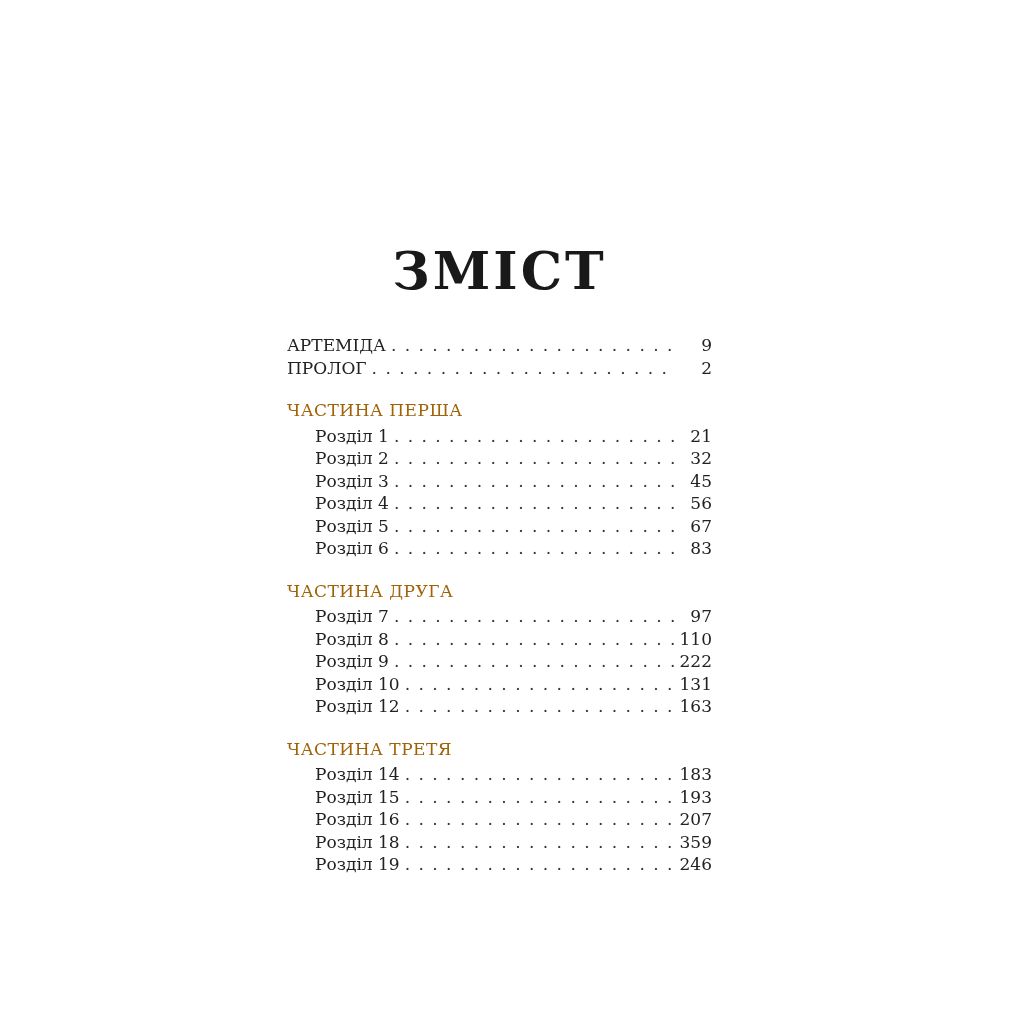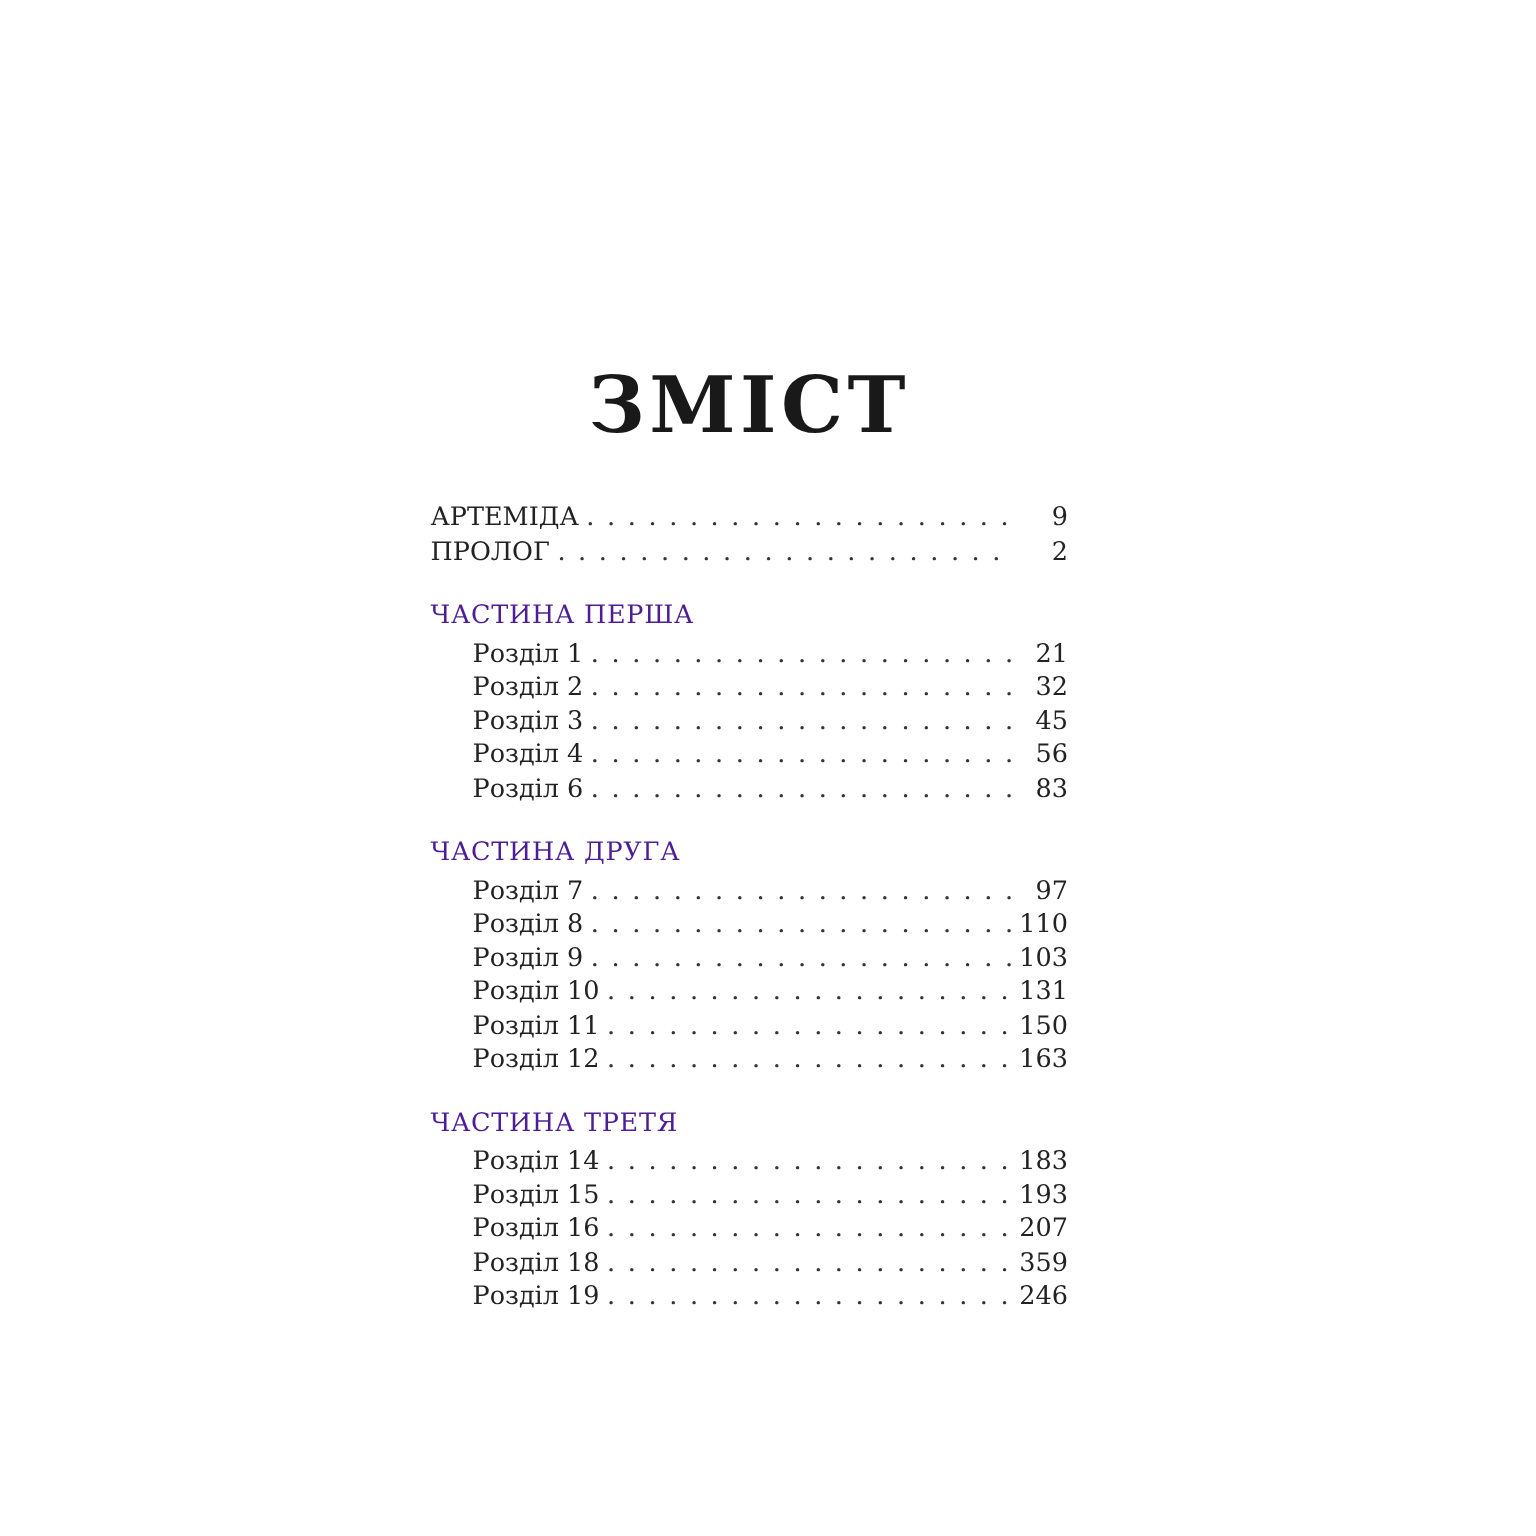--- a/index.html
+++ b/index.html
@@ -68,21 +68,21 @@
     margin-bottom: 10px;
   }
   .section {
     margin-top: 20px;
   }
   .section-heading {
     font-weight: normal;
     letter-spacing: 0.5px;
     margin: 0 0 3px 0;
     font-size: 17px;
-    color: #4c1d95;
+    color: #a16207;
   }
 </style>
 </head>
 <body>
 
 <div class="page">
   <h1 class="title">ЗМІСТ</h1>
   <div class="toc">
     <div class="front-block" id="front-entries">
         <div class="row">
@@ -113,51 +113,51 @@
             <span class="entry-label">Розділ 3</span>
             <span class="dot-leader"></span>
             <span class="entry-page">45</span>
           </div>
           <div class="row indented">
             <span class="entry-label">Розділ 4</span>
             <span class="dot-leader"></span>
             <span class="entry-page">56</span>
           </div>
           <div class="row indented">
+            <span class="entry-label">Розділ 5</span>
+            <span class="dot-leader"></span>
+            <span class="entry-page">67</span>
+          </div>
+          <div class="row indented">
             <span class="entry-label">Розділ 6</span>
             <span class="dot-leader"></span>
             <span class="entry-page">83</span>
           </div>
         </div>
         <div class="section">
           <div class="section-heading">ЧАСТИНА ДРУГА</div>
           <div class="row indented">
             <span class="entry-label">Розділ 7</span>
             <span class="dot-leader"></span>
             <span class="entry-page">97</span>
           </div>
           <div class="row indented">
             <span class="entry-label">Розділ 8</span>
             <span class="dot-leader"></span>
             <span class="entry-page">110</span>
           </div>
           <div class="row indented">
             <span class="entry-label">Розділ 9</span>
             <span class="dot-leader"></span>
-            <span class="entry-page">103</span>
+            <span class="entry-page">222</span>
           </div>
           <div class="row indented">
             <span class="entry-label">Розділ 10</span>
             <span class="dot-leader"></span>
             <span class="entry-page">131</span>
-          </div>
-          <div class="row indented">
-            <span class="entry-label">Розділ 11</span>
-            <span class="dot-leader"></span>
-            <span class="entry-page">150</span>
           </div>
           <div class="row indented">
             <span class="entry-label">Розділ 12</span>
             <span class="dot-leader"></span>
             <span class="entry-page">163</span>
           </div>
         </div>
         <div class="section">
           <div class="section-heading">ЧАСТИНА ТРЕТЯ</div>
           <div class="row indented">

